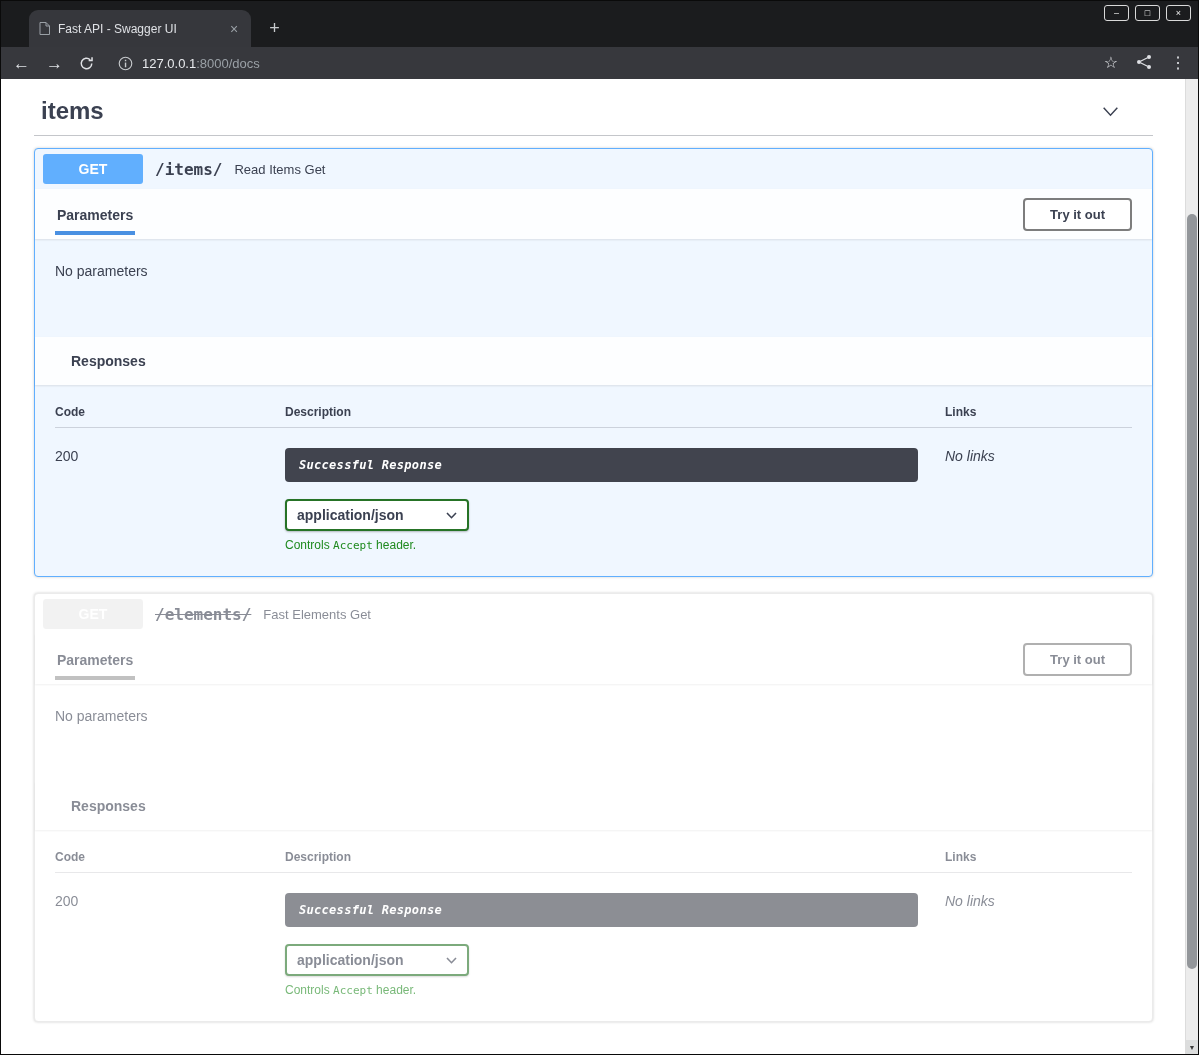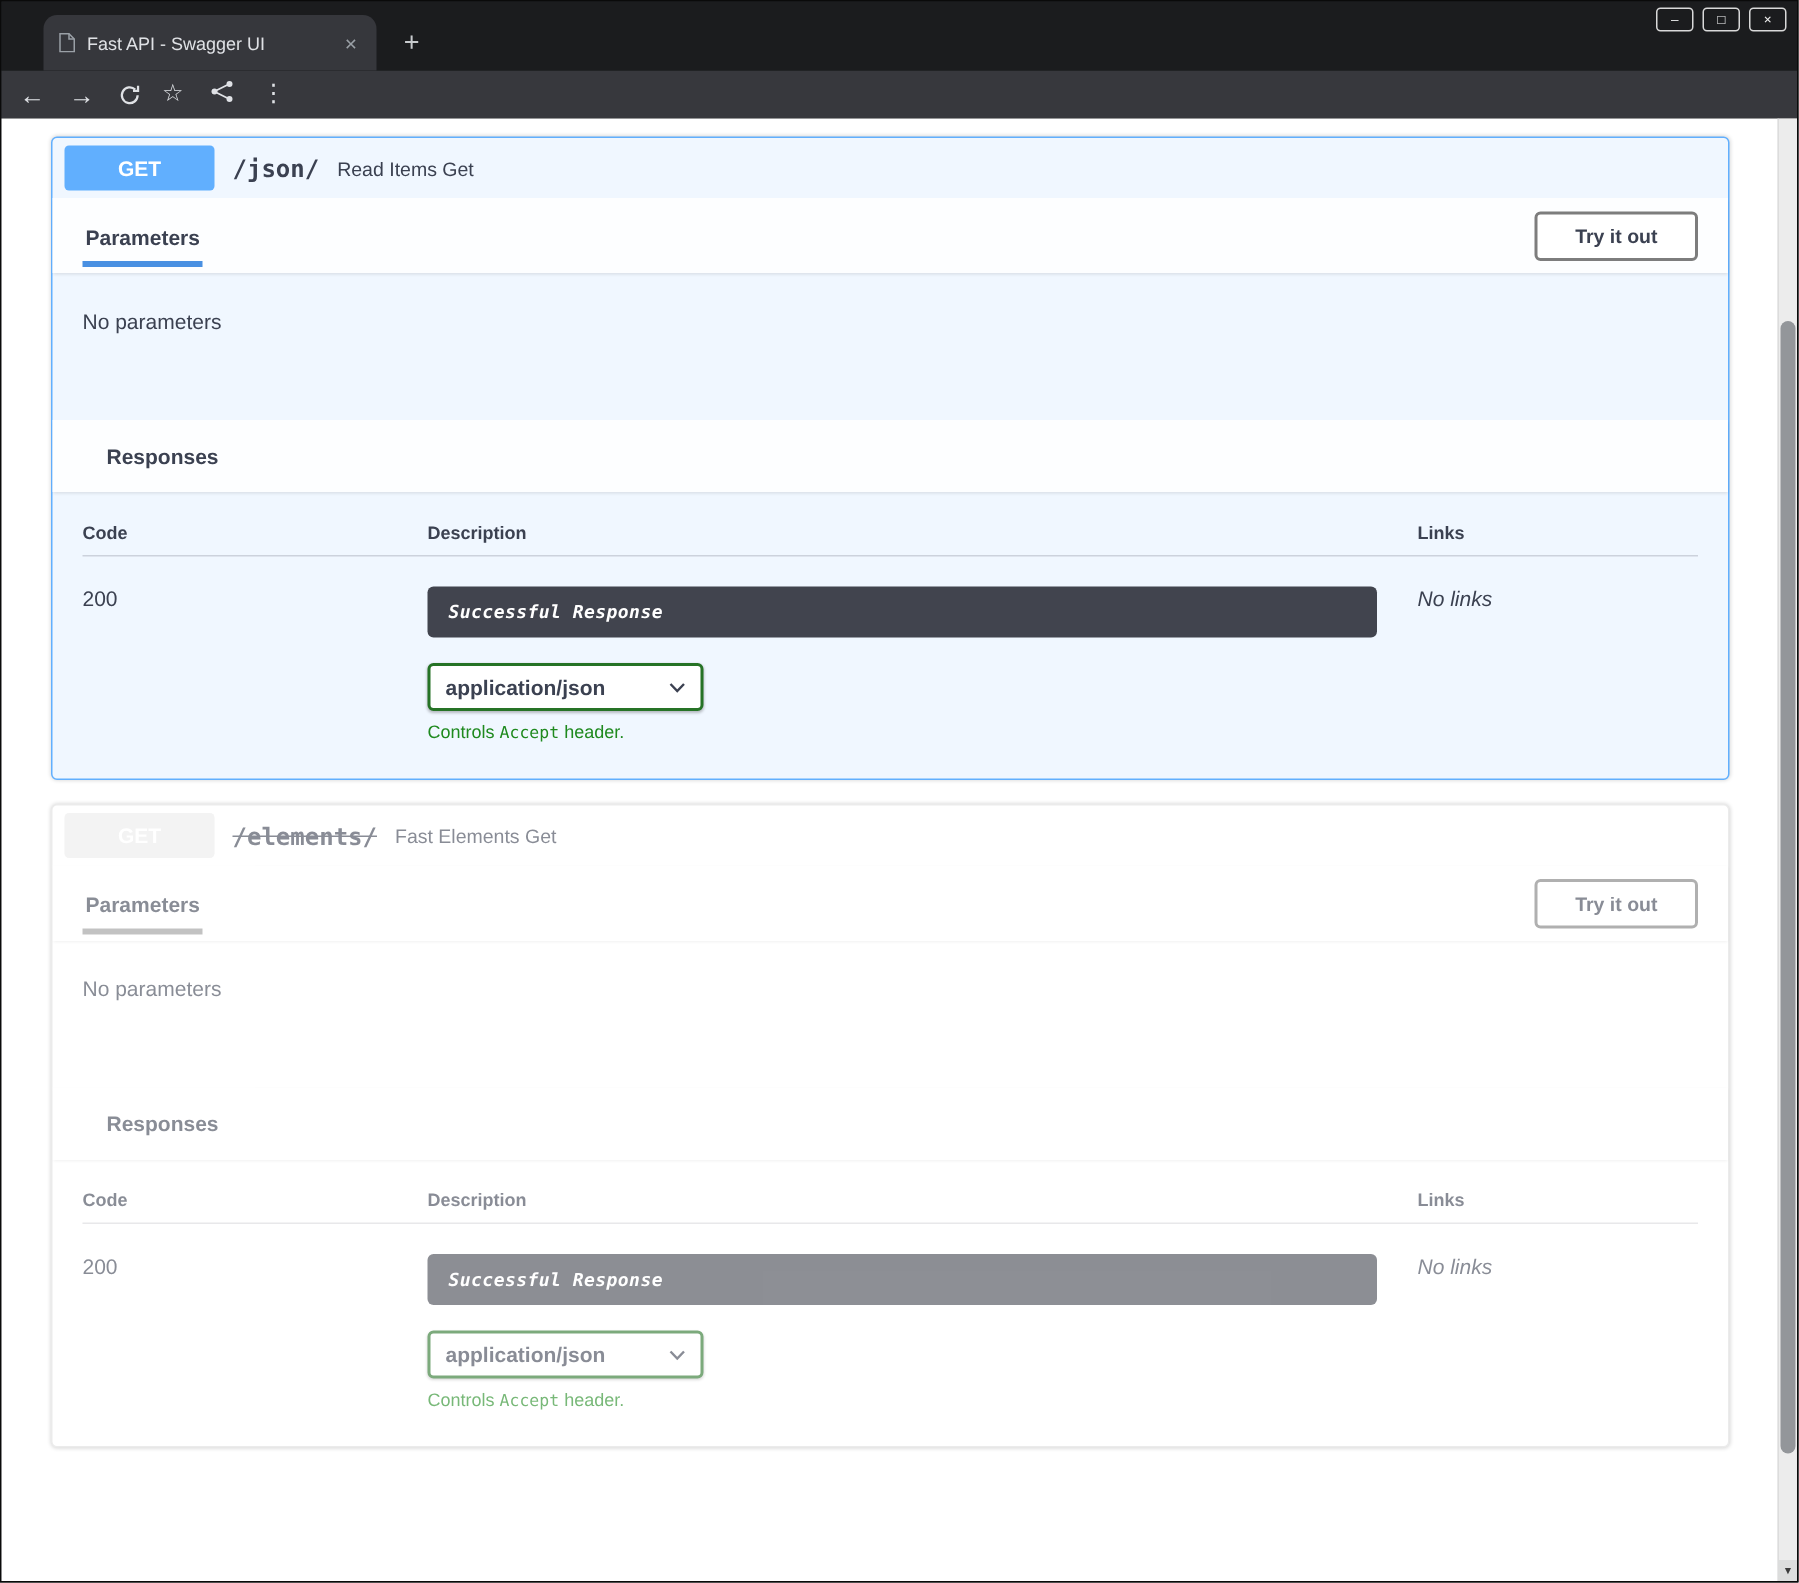--- a/index.html
+++ b/index.html
@@ -145,43 +145,59 @@
 
   <div class="toolbar">
     <span class="nav-icon">←</span>
     <span class="nav-icon">→</span>
     <span class="reload-icon">
       <svg width="15" height="15" viewBox="0 0 16 16">
         <path d="M13.6 8a5.6 5.6 0 1 1-1.7-4" fill="none" stroke="#dfe1e5" stroke-width="1.6"></path>
         <path d="M13.9 1.2v3.6h-3.6" fill="none" stroke="#dfe1e5" stroke-width="1.6"></path>
       </svg>
     </span>
+    <div class="url-area">
+      <svg width="15" height="15" viewBox="0 0 16 16">
+        <circle cx="8" cy="8" r="6.7" fill="none" stroke="#c7cacd" stroke-width="1.2"></circle>
+        <rect x="7.3" y="7" width="1.5" height="5" fill="#c7cacd"></rect>
+        <rect x="7.3" y="4" width="1.5" height="1.6" fill="#c7cacd"></rect>
+      </svg>
+      <span class="url-text"><span class="url-host">127.0.0.1</span><span class="url-path">:8000/docs</span></span>
+    </div>
     <div class="tool-right">
       <span class="nav-icon">☆</span>
       <span class="nav-icon">
         <svg width="16" height="16" viewBox="0 0 16 16">
           <circle cx="3" cy="8" r="2" fill="#dfe1e5"></circle>
           <circle cx="13" cy="3" r="2" fill="#dfe1e5"></circle>
           <circle cx="13" cy="13" r="2" fill="#dfe1e5"></circle>
           <path d="M4.5 7.2 11.5 3.7M4.5 8.8 11.5 12.3" stroke="#dfe1e5" stroke-width="1.2"></path>
         </svg>
       </span>
       <span class="nav-icon">⋮</span>
     </div>
   </div>
 
   <div class="content">
     <div class="swagger">
 
+      <div class="tag-header">
+        <h3 class="tag-title">items</h3>
+        <span class="tag-chevron">
+          <svg width="21" height="21" viewBox="0 0 20 20">
+            <path d="M3.5 6.5 10 13.5 16.5 6.5" fill="none" stroke="#3b4151" stroke-width="1.4"></path>
+          </svg>
+        </span>
+      </div>
 
       <section class="opblock opblock-get">
         <div class="opblock-inner">
           <div class="op-summary">
             <span class="method-badge">GET</span>
-            <span class="op-path">/json/</span>
+            <span class="op-path">/items/</span>
             <span class="op-summary-text">Read Items Get</span>
           </div>
           <div class="section-header">
             <div class="tab-item">
               <h4>Parameters</h4>
             </div>
             <button class="try-btn">Try it out</button>
           </div>
           <div class="params-body">
             <span>No parameters</span>

